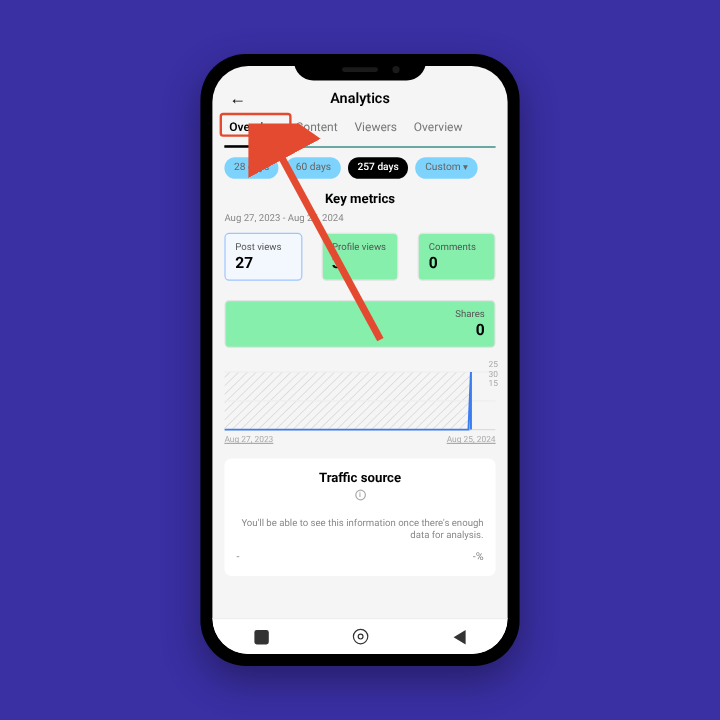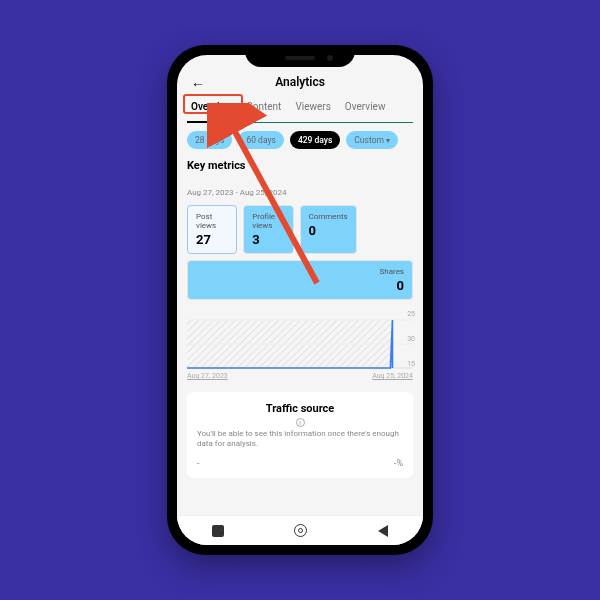--- a/index.html
+++ b/index.html
@@ -27,40 +27,40 @@
   .tab { padding:4px 0; cursor:pointer; }
   .tab.active { color:#000; font-weight:600; }
   .tab.active::after { content:""; position:absolute; bottom:-1px; left:0; width:48px; height:2px; background:#000; }
   .highlight-box { position:absolute; top:-3px; left:-4px; width:60px; height:20px; border:2px solid #e44a2f; border-radius:3px; pointer-events:none; z-index:3; }
 
   .range-row { display:flex; gap:6px; margin:8px 0 10px; }
   .range-btn { font-size:8.5px; padding:4px 8px; border-radius:12px; background:#7dd3fc; color:#666; cursor:pointer; white-space:nowrap; }
   .range-btn.active { background:#000; color:#fff; font-weight:500; }
   .range-btn.custom::after { content:" ▾"; font-size:8px; }
 
-  .section-title { font-size:11px; font-weight:700; margin-bottom:16px; }
+  .section-title { font-size:11px; font-weight:700; margin-bottom:5px;text-align:center; }
   .section-sub { font-size:8px; color:#888; margin-bottom:8px; }
 
-  .metrics-grid { display:grid; grid-template-columns:1fr 1fr 1fr 1fr; gap:6px; }
-  .metric-card { border:1px solid #e4e4e4; border-radius:4px; padding:6px 8px; background:#7dd3fc; }
+  .metrics-grid { display:grid; grid-template-columns:1fr 1fr 1fr; gap:16px; }
+  .metric-card { border:1px solid #e4e4e4; border-radius:4px; padding:6px 8px; background:#86efac; }
   .metric-card.sel { border-color:#9cc5ff; background:#f3f8ff; }
   .metric-card.full { grid-column:1 / -1;text-align:right; }
   .metric-label { font-size:8px; color:#555; margin-bottom:2px; }
   .metric-value { font-size:13px; font-weight:700; }
 
   .chart { margin-top:10px; position:relative; height:70px; border:0; }
   .chart svg { width:100%; height:60px; display:block; }
   .chart-dates { display:flex; justify-content:space-between; font-size:7px; color:#aaa; margin-top:2px;text-decoration:underline; }
 
-  .ylabels { position:absolute; right:-2px; top:0; height:58px; display:flex; flex-direction:column; justify-content:space-between; font-size:7px; color:#aaa; }
+  .ylabels { position:absolute; right:-2px; top:0; height:58px; display:flex; flex-direction:column; justify-content:flex-start; font-size:7px; color:#aaa; }
 
   .traffic { background:#fff; border-radius:6px; padding:10px; margin-top:12px; }
   .traffic-title { font-size:11px; font-weight:700; display:flex; align-items:center; gap:3px;flex-direction:column; }
   .info-dot { width:9px; height:9px; border:1px solid #aaa; border-radius:50%; display:inline-flex; align-items:center; justify-content:center; font-size:6px; color:#aaa; }
-  .traffic-desc { font-size:8px; color:#888; margin-top:2px; line-height:1.3; }
+  .traffic-desc { font-size:8px; color:#888; margin-top:14px; line-height:1.3;text-align:right; }
   .traffic-row { display:flex; justify-content:space-between; font-size:9px; color:#888; margin-top:8px; }
 
   .arrow-overlay { position:absolute; pointer-events:none; z-index:6; }
 
   .navbar { position:absolute; bottom:0; left:0; right:0; height:30px; background:#fff; display:flex; align-items:center; justify-content:space-around; border-top:1px solid #eee; }
   .nav-ic { width:12px; height:12px; }
   .nav-sq { background:#333; border-radius:2px; }
   .nav-ci { width:13px; height:13px; border:1.5px solid #333; border-radius:50%; position:relative; }
   .nav-ci::after { content:""; position:absolute; inset:3px; border:1px solid #333; border-radius:50%; }
   .nav-tr { width:0; height:0; border-top:6px solid transparent; border-bottom:6px solid transparent; border-right:10px solid #333; }
@@ -83,21 +83,21 @@
         <span class="tab active">Overview</span>
         <span class="tab">Content</span>
         <span class="tab">Viewers</span>
         <span class="tab">Overview</span>
       </div>
 
       <div class="range-row">
 
         <span class="range-btn">28 days</span>
         <span class="range-btn">60 days</span>
-        <span class="range-btn active">429 days</span>
+        <span class="range-btn active">257 days</span>
         <span class="range-btn custom">Custom</span>
       </div>
 
       <div>
         <div class="section-title">Key metrics</div>
         <div class="section-sub">Aug 27, 2023 - Aug 25, 2024</div>
         <div class="metrics-grid">
           <div class="metric-card sel">
             <div class="metric-label">Post views</div>
             <div class="metric-value">27</div>

